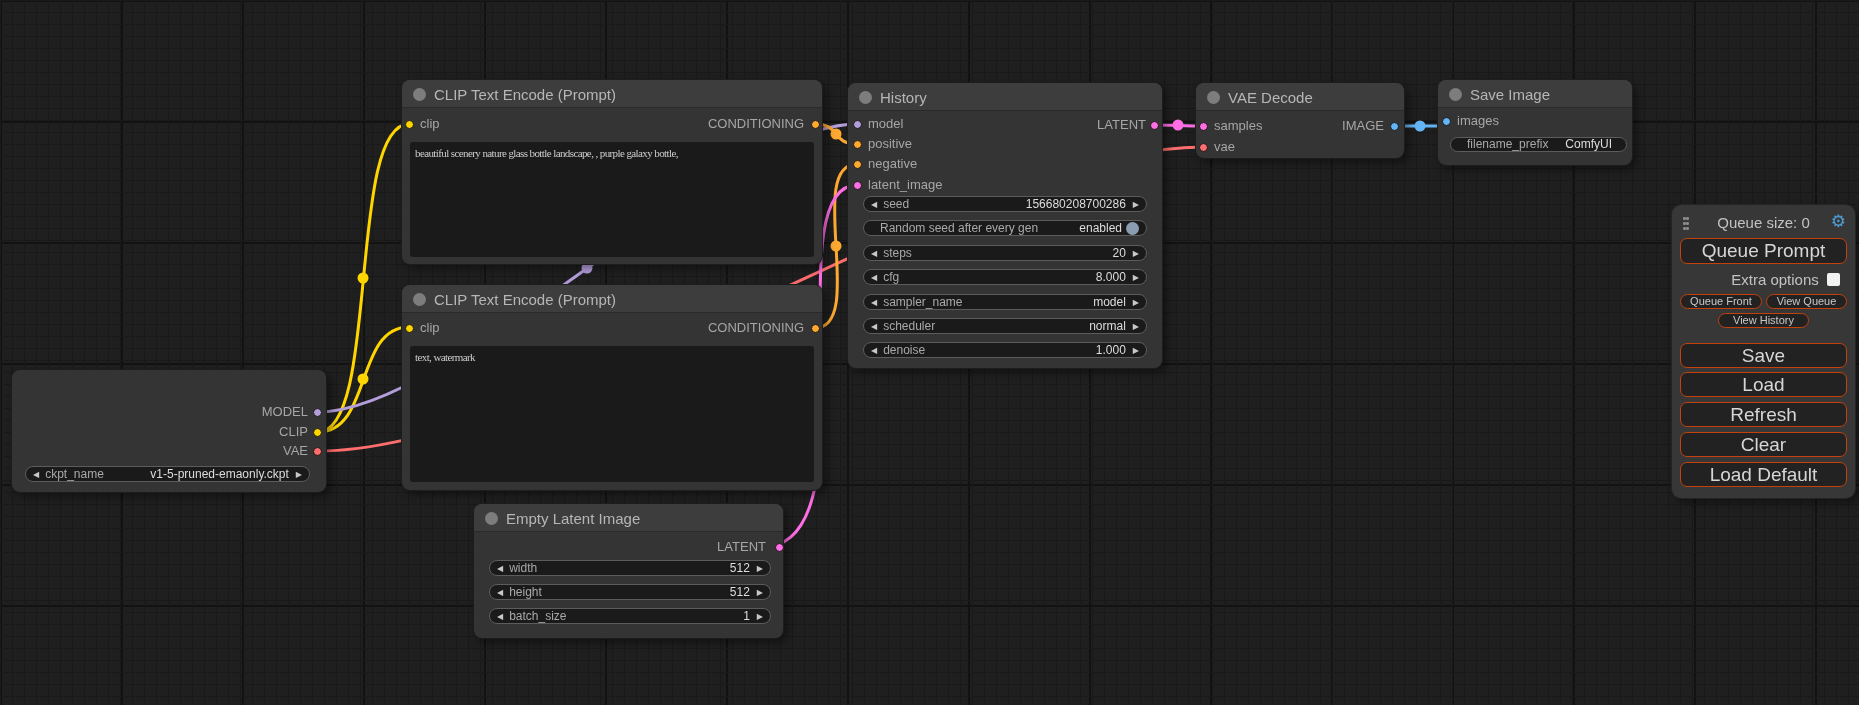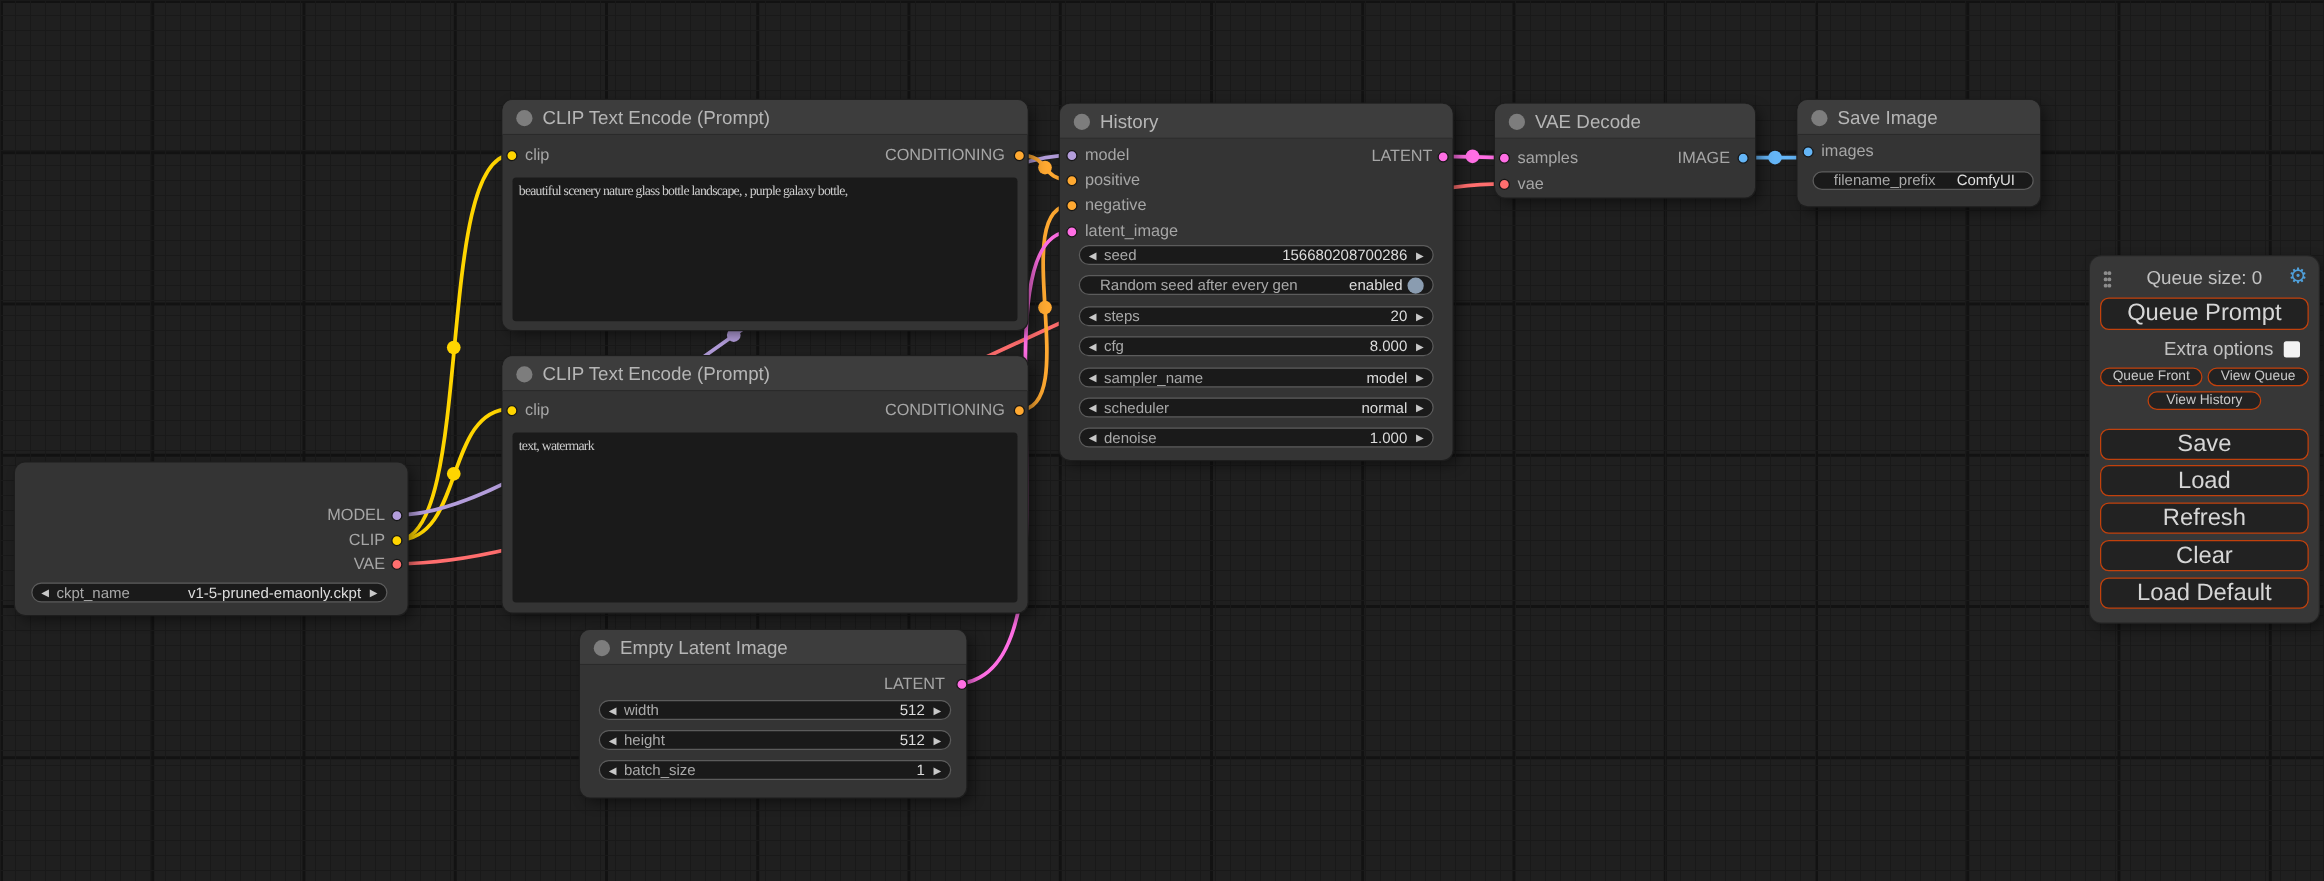--- a/index.html
+++ b/index.html
@@ -120,21 +120,21 @@
       <span class="ndot"></span>
       <span class="ntext">CLIP Text Encode (Prompt)</span>
     </div>
     <span class="pdot" style="left:2.5px;top:38.5px;background:var(--clip)"></span>
     <span class="plabel" style="left:18px;top:36px">clip</span>
     <span class="plabel r" style="right:18px;top:36px">CONDITIONING</span>
     <span class="pdot" style="left:408.5px;top:38.5px;background:var(--conditioning)"></span>
     <div class="prompt" style="left:8px;top:61px;width:404px;height:136px">text, watermark</div>
   </div>
 
-  <div class="node" style="left:464px;top:504px;width:309px;height:134px">
+  <div class="node" style="left:474px;top:504px;width:309px;height:134px">
     <div class="ntitle">
       <span class="ndot"></span>
       <span class="ntext">Empty Latent Image</span>
     </div>
     <span class="plabel r" style="right:17px;top:36px">LATENT</span>
     <span class="pdot" style="left:300.5px;top:38.5px;background:var(--latent)"></span>
     <div class="pill" style="left:15px;top:56px;width:282px">
       <span class="arrow">◀</span>
       <span class="wlabel">width</span>
       <span class="wvalue">512</span>

